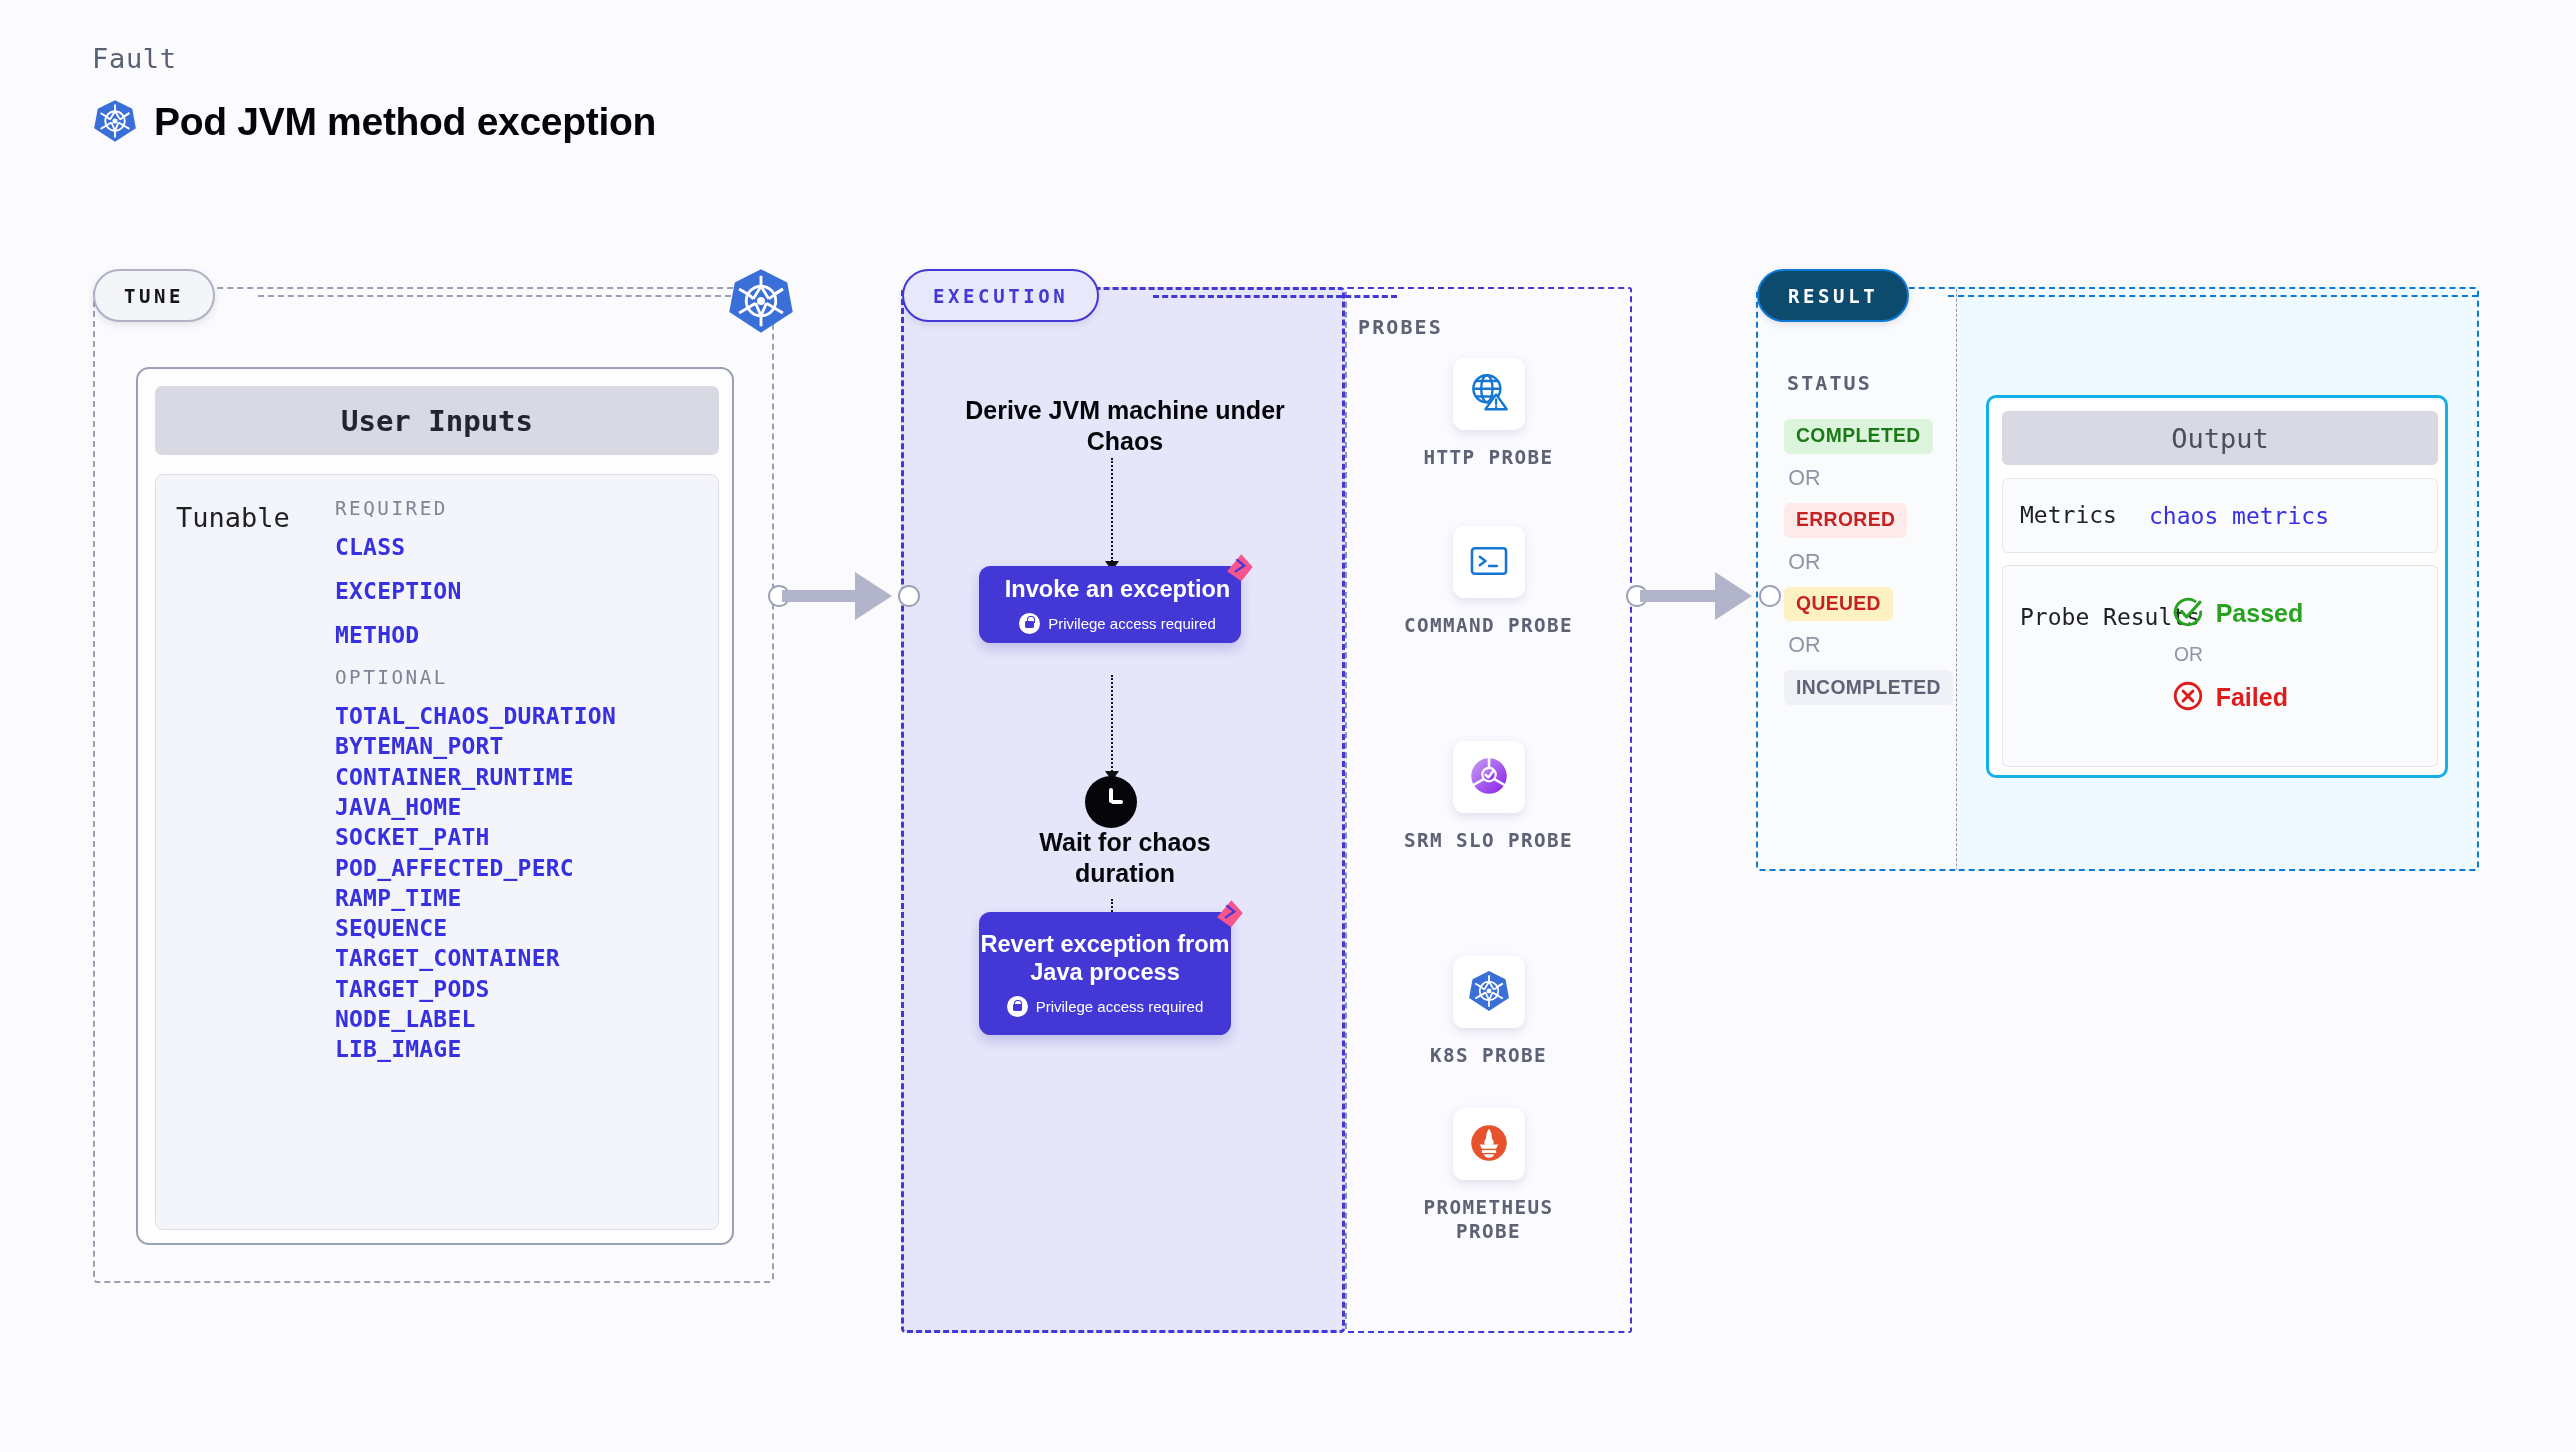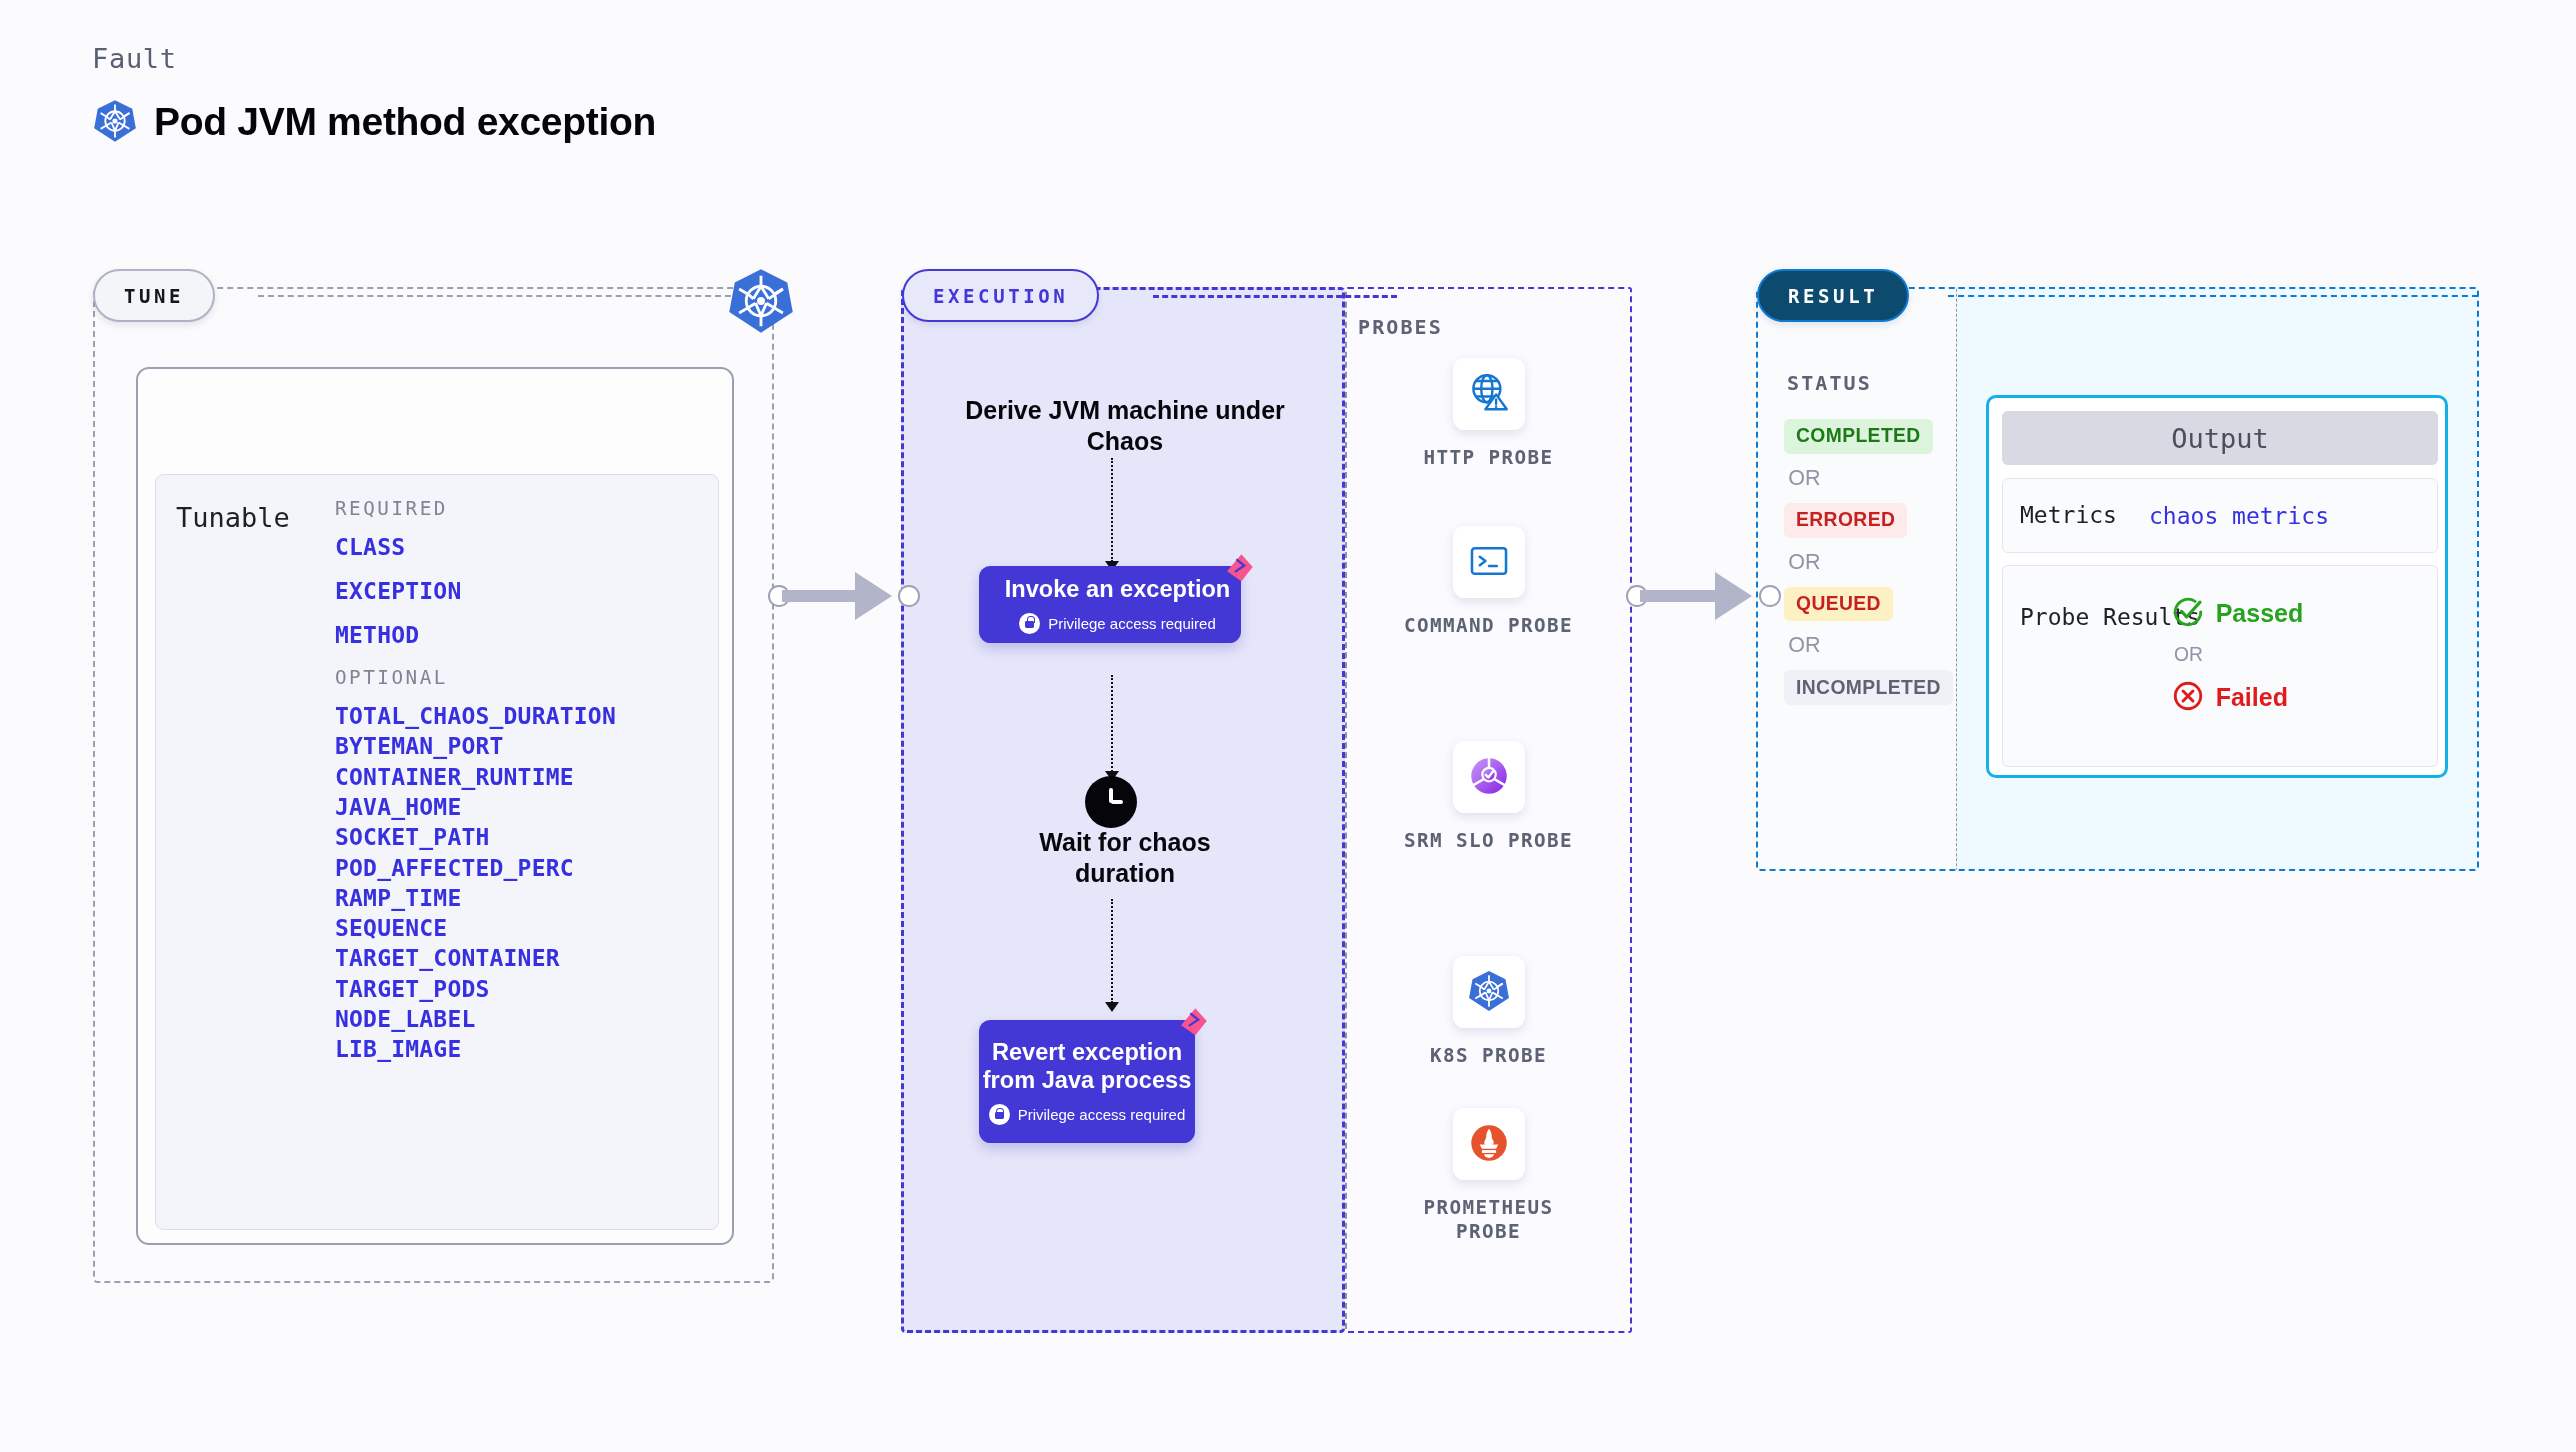--- a/index.html
+++ b/index.html
@@ -123,21 +123,21 @@
   }
   #clock-icon .hand-m { left: 24px; top: 11.5px; width: 3.6px; height: 15.8px; }
   #clock-icon .hand-h { left: 26px; top: 24px; width: 12px; height: 3.6px; }
 
   .exec-box {
     position: absolute; background: #4338d6; border-radius: 11.5px;
     box-shadow: 0 5.7px 13px rgba(50,40,160,.22);
     display: flex; flex-direction: column; align-items: center; justify-content: center;
   }
   #box-invoke { left: 979px; top: 566px; width: 262px; height: 77px; padding-left: 15px; }
-  #box-revert { left: 979px; top: 1020px; width: 216px; height: 123px; }
+  #box-revert { left: 979px; top: 912px; width: 252px; height: 123px; }
   .exec-box-title {
     color: #ffffff; font-size: 23.6px; font-weight: 700; text-align: center; line-height: 1.2;
   }
   .priv-row { display: flex; align-items: center; gap: 7.9px; margin-top: 9.3px; }
   .lock-badge {
     width: 21px; height: 21px; border-radius: 50%; background: #ffffff;
     display: flex; align-items: center; justify-content: center; flex: 0 0 auto;
   }
   .lock-badge span {
     display: block; width: 9.3px; height: 7.2px; background: #4338d6;
@@ -280,20 +280,21 @@
     <g fill="none" stroke="#ffffff" stroke-width="2.6">
       <circle cx="32" cy="32" r="13.5"></circle>
       <circle cx="32" cy="32" r="3.6" fill="#ffffff" stroke="none"></circle>
       <path d="M32 9 L32 18.5M32 45.5 L32 55M12 21 L20.5 26M43.5 38 L52 43M12 43 L20.5 38M43.5 26 L52 21"></path>
       <path d="M32 18.5 L25 30 M32 18.5 L39 30 M20.5 26 L25 30 M52 21 L39 30 M20.5 38 L27 34 M43.5 38 L37 34 M32 45.5 L27 34 M32 45.5 L37 34"></path>
     </g>
   </svg>
 </div>
 
 <div id="tune-card">
+  <div id="user-inputs-hdr">User Inputs</div>
   <div id="tunable-box">
     <div id="tunable-label">Tunable</div>
     <div id="tunable-list">
       <div class="group-head">REQUIRED</div>
       <div class="req-list">
         <div class="tunable-item">CLASS</div>
         <div class="tunable-item">EXCEPTION</div>
         <div class="tunable-item">METHOD</div>
       </div>
       <div class="group-head opt">OPTIONAL</div>

